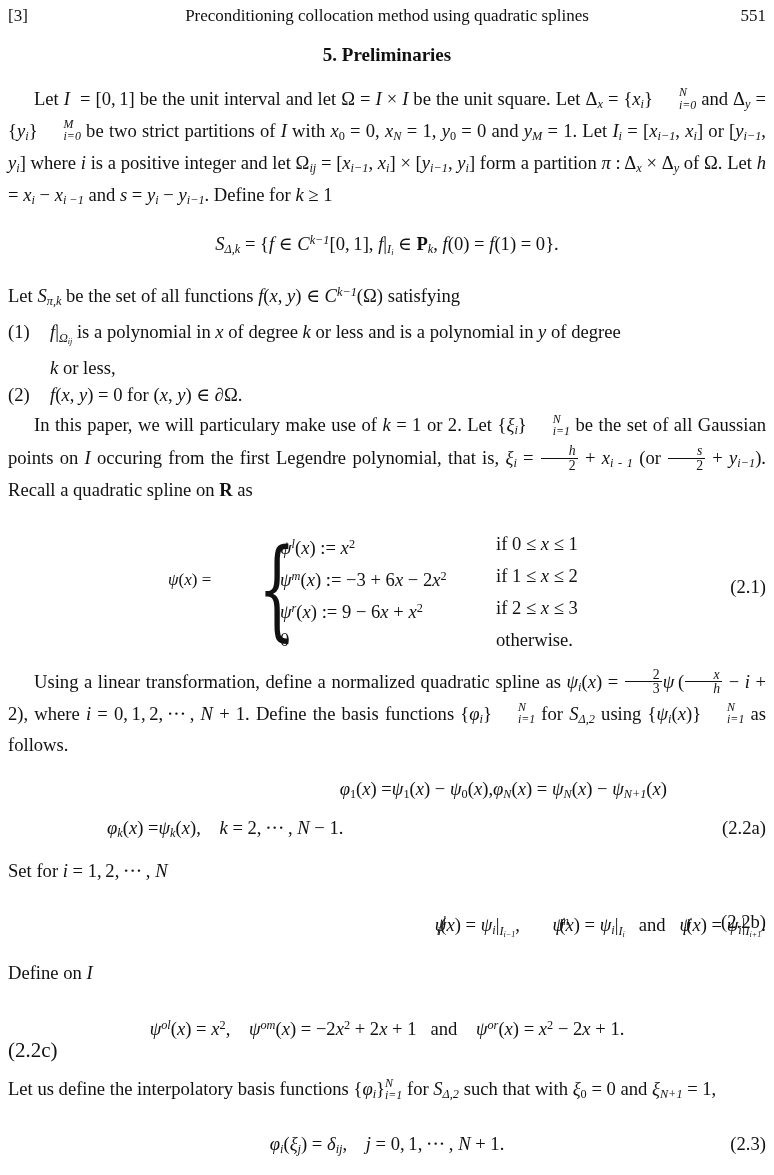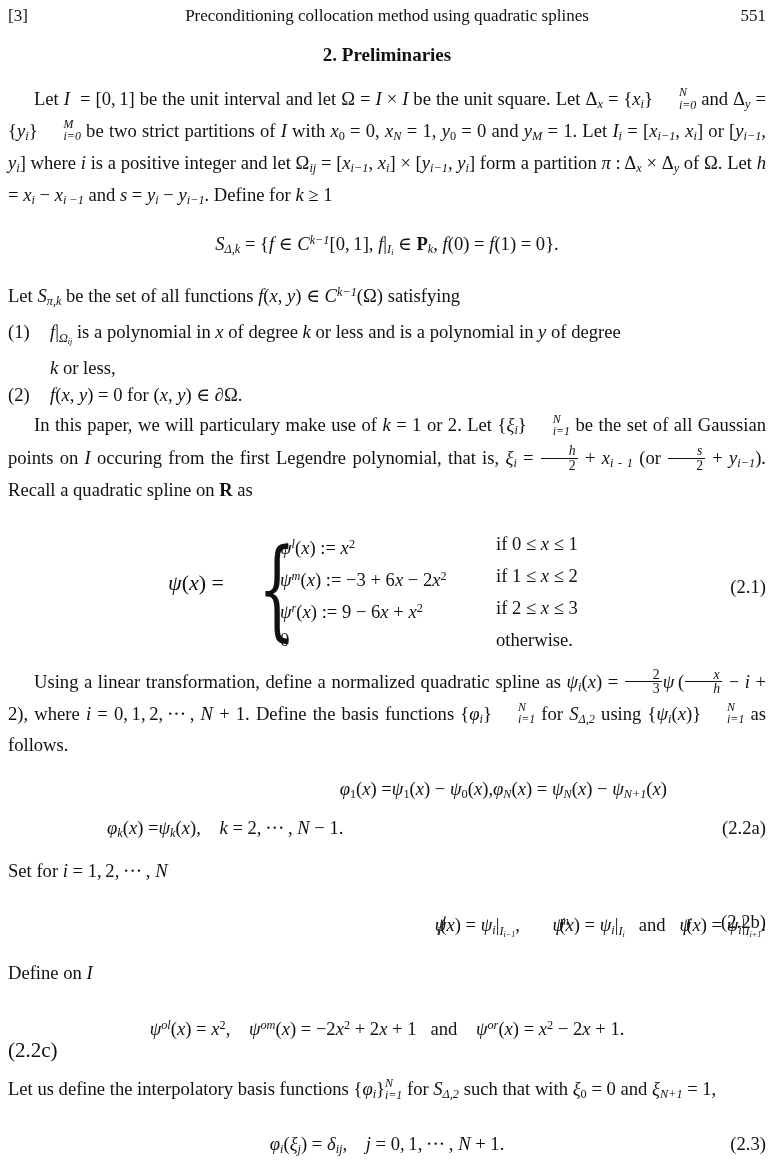--- a/index.html
+++ b/index.html
@@ -144,21 +144,21 @@
   .cases-wrap {
     position: relative;
     margin: 14px 0 10px 0;
     min-height: 140px;
     font-size: 18.6px;
   }
   .cases-lhs {
     position: absolute;
     left: 160px;
     top: 52px;
-    font-size: 22px;
+    font-size: 17px;
   }
   .brace {
     position: absolute;
     left: 250px;
     top: 12px;
     font-size: 108px;
     line-height: 118px;
     font-family: "DejaVu Serif", serif;
     transform: scaleX(0.55);
     transform-origin: left center;
@@ -191,21 +191,21 @@
 <div class="page">
 
   <div class="runhead">
     <span class="folio-left">[3]</span>
     <span class="runtitle">Preconditioning collocation method using quadratic splines</span>
     <span class="folio-right">551</span>
   </div>
 
   <div class="col">
 
-    <div class="sec-title">2.  Preliminaries</div>
+    <div class="sec-title">5.  Preliminaries</div>
 
     <p class="para indent">
       <span>Let <span class="mi">I</span> &nbsp;= [0, 1] be the unit interval and let Ω = <span class="mi">I</span> × <span class="mi">I</span> be the unit square. Let
       Δ<sub class="sm">x</sub> = {<span class="mi">x<sub class="sm">i</sub></span>}<span class="stack"><span class="top">N</span><span class="bot">i=0</span></span> and Δ<sub class="sm">y</sub> = {<span class="mi">y<sub class="sm">i</sub></span>}<span class="stack"><span class="top">M</span><span class="bot">i=0</span></span> be two strict partitions of <span class="mi">I</span> with <span class="mi">x</span><sub class="up">0</sub> = 0, <span class="mi">x<sub class="sm">N</sub></span> = 1, <span class="mi">y</span><sub class="up">0</sub> = 0
       and <span class="mi">y<sub class="sm">M</sub></span> = 1. Let <span class="mi">I<sub class="sm">i</sub></span> = [<span class="mi">x<sub class="sm">i−1</sub></span>, <span class="mi">x<sub class="sm">i</sub></span>] or [<span class="mi">y<sub class="sm">i−1</sub></span>, <span class="mi">y<sub class="sm">i</sub></span>] where <span class="mi">i</span> is a positive integer and let
       Ω<sub class="sm">ij</sub> = [<span class="mi">x<sub class="sm">i−1</sub></span>, <span class="mi">x<sub class="sm">i</sub></span>] × [<span class="mi">y<sub class="sm">i−1</sub></span>, <span class="mi">y<sub class="sm">i</sub></span>] form a partition <span class="mi">π</span> : Δ<sub class="sm">x</sub> × Δ<sub class="sm">y</sub> of Ω. Let <span class="mi">h</span> = <span class="mi">x<sub class="sm">i</sub></span> − <span class="mi">x<sub class="sm">i&nbsp;−1</sub></span> and
       <span class="mi">s</span> = <span class="mi">y<sub class="sm">i</sub></span> − <span class="mi">y<sub class="sm">i−1</sub></span>. Define for <span class="mi">k</span> ≥ 1</span>
     </p>
 
     <div class="eq">

